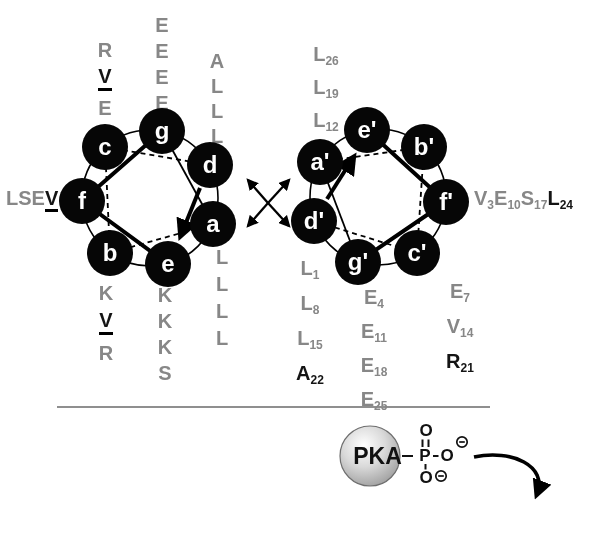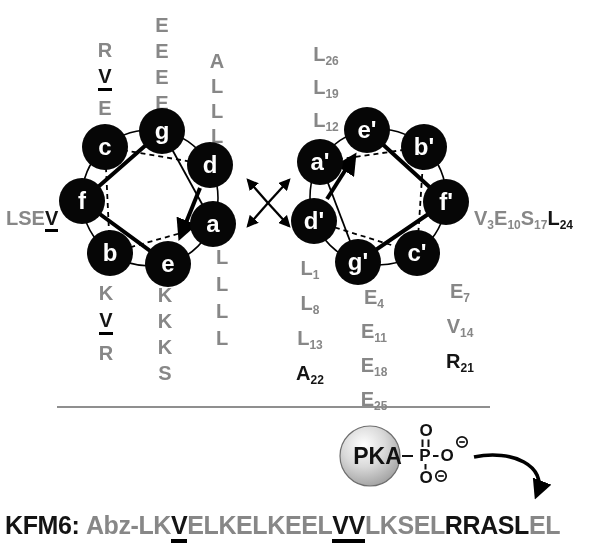--- a/index.html
+++ b/index.html
@@ -5,21 +5,21 @@
   html,body{margin:0;padding:0;background:#fff;}
   .fig{position:relative;width:602px;height:545px;background:#ffffff;overflow:hidden;
        font-family:"Liberation Sans",sans-serif;font-weight:700;}
   .layer{position:absolute;left:0;top:0;}
   .node{position:absolute;width:46px;height:46px;border-radius:50%;background:#060606;
         color:#ffffff;font-size:24px;line-height:45px;text-align:center;z-index:3;}
   .col{position:absolute;width:44px;display:flex;flex-direction:column;align-items:center;
        font-size:20px;z-index:2;}
   .col .lbl{display:block;line-height:var(--lh,26px);text-align:center;}
   .col.row{flex-direction:row;width:auto;align-items:baseline;white-space:nowrap;}
-  .col.row .lbl{line-height:24px;margin-top:20px;}
+  .col.row .lbl{line-height:24px;}
   .gry{color:#878787;}
   .blk{color:#141414;}
   .lbl.ul{border-bottom:3px solid #000;line-height:calc(var(--lh,26px) - 6px);margin-bottom:3px;}
   .col.row .lbl.ul{line-height:21px;}
   sub{font-size:12px;vertical-align:-4px;}
   .pkatext{position:absolute;text-align:center;color:#111;z-index:4;}
   .sequence{position:absolute;left:5px;top:511px;width:597px;font-size:25px;
             letter-spacing:-0.4px;white-space:pre;z-index:2;}
   .sq{display:inline-block;line-height:1.12;}
   .sq.ul{border-bottom:4px solid #000;line-height:1.02;}
@@ -157,36 +157,35 @@
     </div>
   <div class="col row" style="left:474px;top:186px">
       <span class="lbl gry">V<sub>3</sub></span>
       <span class="lbl gry">E<sub>10</sub></span>
       <span class="lbl gry">S<sub>17</sub></span>
       <span class="lbl blk">L<sub>24</sub></span>
     </div>
   <div class="col" style="left:288px;top:254px;--lh:28px">
       <span class="lbl gry">L<sub>1</sub></span>
       <span class="lbl gry">L<sub>8</sub></span>
-      <span class="lbl gry">L<sub>13</sub></span>
+      <span class="lbl gry">L<sub>15</sub></span>
       <span class="lbl blk">A<sub>22</sub></span>
     </div>
   <div class="col" style="left:352px;top:284px;--lh:27px">
       <span class="lbl gry">E<sub>4</sub></span>
       <span class="lbl gry">E<sub>11</sub></span>
       <span class="lbl gry">E<sub>18</sub></span>
       <span class="lbl gry">E<sub>25</sub></span>
     </div>
   <div class="col" style="left:438px;top:277px;--lh:28px">
       <span class="lbl gry">E<sub>7</sub></span>
       <span class="lbl gry">V<sub>14</sub></span>
       <span class="lbl blk">R<sub>21</sub></span>
     </div>
 
   <div class="pkatext" style="left:342px;top:444px;width:71px;font-size:23px;line-height:24px">PKA</div>
   <div class="pkatext" style="left:417px;top:447px;width:16px;font-size:17px;line-height:18px">P</div>
   <div class="pkatext" style="left:418px;top:422px;width:16px;font-size:17px;line-height:18px">O</div>
   <div class="pkatext" style="left:439px;top:447px;width:16px;font-size:17px;line-height:18px">O</div>
   <div class="pkatext" style="left:418px;top:469px;width:16px;font-size:17px;line-height:18px">O</div>
 
-  <div class="sequence"><span class="sq blk">KFM6: </span><span class="sq gry">Abz-LK</span><span class="sq blk ul">V</span><span class="sq gry">ELKELKEEL</span><span class="sq blk ul">VV</span><span class="sq gry">LKSEL</span><span class="sq blk">RRASL</span><span class="sq gry">EL</span></div>
 
 </div>
 
 </body></html>

